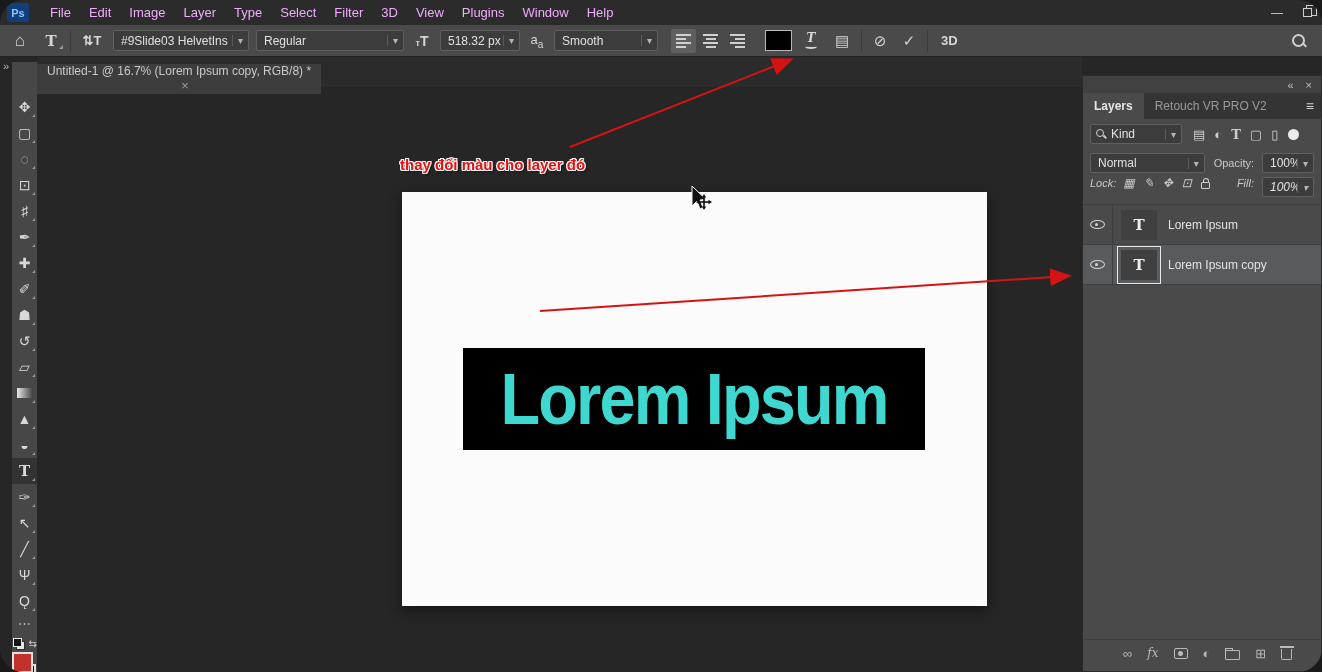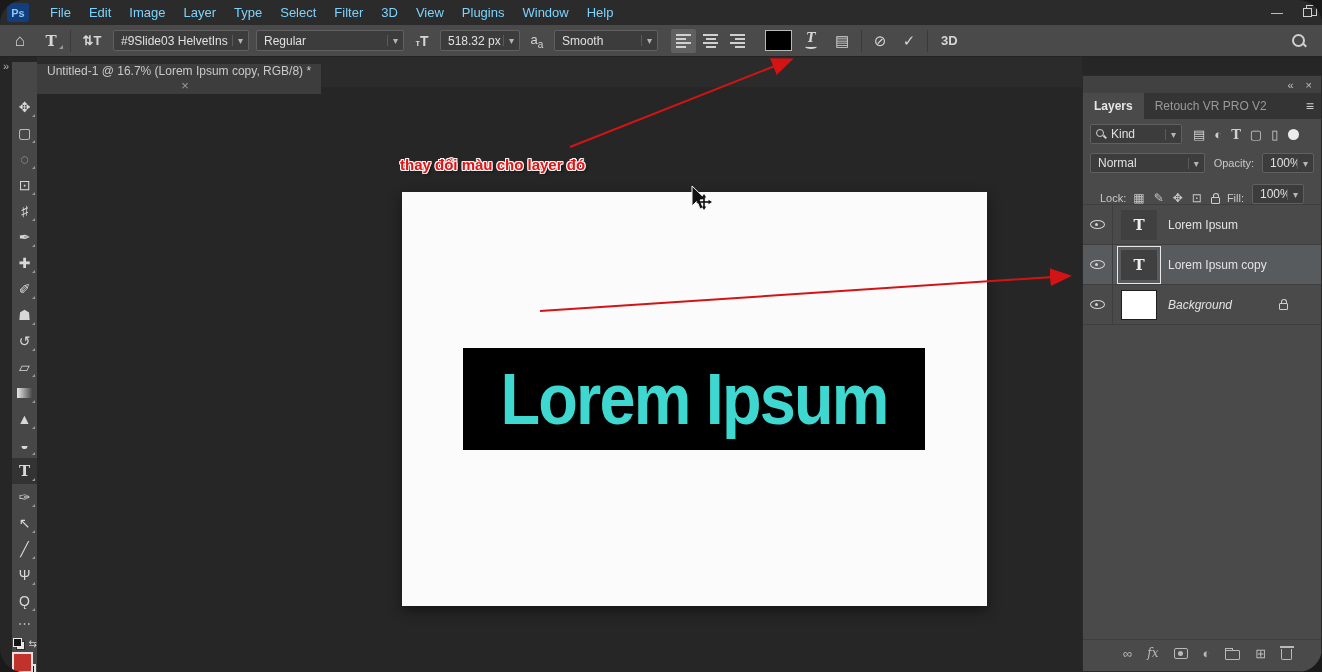--- a/index.html
+++ b/index.html
@@ -8,21 +8,21 @@
     position:relative; width:1322px; height:672px; overflow:hidden;
     background:#262626; font-family:"Liberation Sans", sans-serif;
     color:#d8d8d8;border-radius:24px; -webkit-font-smoothing:antialiased;
   }
   
   .menubar { position:absolute; left:0; top:0; width:1322px; height:25px;
     background:#2b2b2b; display:flex; align-items:center; z-index:20; }
   .ps-logo { width:22px; height:19px; margin-left:7px; background:#123e7c; border-radius:3px;
     color:#8fc5ff; font-size:11px; font-weight:bold; display:flex; align-items:center; justify-content:center; }
   .menu-items { display:flex; margin-left:12px; }
-  .menu-item { padding:0 9px; font-size:13px; color:#7dd3fc; line-height:25px; cursor:default; }
+  .menu-item { padding:0 9px; font-size:13px; color:#f0abfc; line-height:25px; cursor:default; }
   .win-controls { margin-left:auto; display:flex; align-items:center; height:25px; }
   .win-btn { width:30px; height:25px; display:flex; align-items:center; justify-content:center; color:#cfcfcf; font-size:12px; }
   .restore-icon { width:9px; height:9px; border:1px solid #cfcfcf; position:relative; background:#2b2b2b; }
   .restore-icon::before { content:""; position:absolute; left:2px; top:-4px; width:9px; height:9px; border:1px solid #cfcfcf; z-index:-1; }
   
   .optionsbar { position:absolute; left:0; top:25px; width:1322px; height:32px;
     background:#4a4a4a; border-bottom:1px solid #232323; display:flex; align-items:center; gap:7px;
     padding-left:8px; z-index:19; }
   .ob-icon { color:#d6d6d6; font-size:15px; text-align:center; }
   .home-icon { font-size:17px; width:24px; }
@@ -108,21 +108,21 @@
   .mini-mag::after { content:""; position:absolute; left:7px; top:7px; width:4px; height:1.5px; background:#cfcfcf; transform:rotate(45deg); }
   .kind-combo .val { padding:0 4px; }
   .filter-icons { display:flex; align-items:center; gap:9px; margin-left:11px; color:#cfcfcf; }
   .f-icon { font-size:13px; line-height:1; }
   .f-icon.seriff { font-family:"DejaVu Serif",serif; font-weight:bold; }
   .pill-toggle { width:11px; height:11px; border-radius:50%; background:#ececec; margin-left:10px; }
   .blend-row { height:28px; display:flex; align-items:center; padding:0 7px; }
   .blend-combo { width:128px; height:20px; }
   .small-label { font-size:11px; color:#c8c8c8; margin-left:9px; }
   .pct-combo { width:52px; height:20px; margin-left:8px; }
-  .lock-row { height:27px; display:flex; align-items:flex-end; padding:0 17px; }
+  .lock-row { height:27px; display:flex; align-items:flex-start; padding:0 7px;font-style:italic; }
   .lock-icons { display:flex; align-items:center; gap:9px; margin-left:7px; color:#c8c8c8; }
   .l-icon { font-size:12px; line-height:1; }
   .mini-lock { display:inline-block; width:9px; height:7px; border:1.4px solid #cfcfcf; border-radius:1px; position:relative; margin-top:5px; }
   .mini-lock::before { content:""; position:absolute; left:0.8px; top:-5px; width:4px; height:4px;
     border:1.4px solid #cfcfcf; border-bottom:none; border-radius:3px 3px 0 0; }
   .lock-row .fill-label { margin-left:auto; }
   .layers-list { border-top:1px solid #3e3e3e; }
   .lrow { display:flex; align-items:center; height:40px; border-bottom:1px solid #3e3e3e; position:relative; }
   .eyecell { width:30px; height:40px; border-right:1px solid #3e3e3e; display:flex; align-items:center; justify-content:center; flex-shrink:0; }
   .eye { width:15px; height:9px; border:1.5px solid #d4d4d4; border-radius:50%; position:relative; }
@@ -422,30 +422,20 @@
         <div class="lrow layer-text selected">
           <span class="eyecell">
             <i class="eye"></i>
           </span>
           <span class="thumb">
             <b class="thumb-letter">T</b>
           </span>
           <span class="lname">Lorem Ipsum copy</span>
 
         </div>
-        <div class="lrow layer-bg">
-          <span class="eyecell">
-            <i class="eye"></i>
-          </span>
-          <span class="thumb">
-            <b class="thumb-letter"></b>
-          </span>
-          <span class="lname">Background</span>
-          <i class="mini-lock row-lock"></i>
-        </div>
       </div>
     <div class="panel-footer">
       <span class="ft-icon">∞</span>
       <span class="ft-icon fx-icon">fx</span>
       <span class="mask-icon"></span>
       <span class="ft-icon">◐</span>
       <span class="folder-icon"></span>
       <span class="ft-icon">⊞</span>
       <span class="trash-icon"></span>
     </div>

